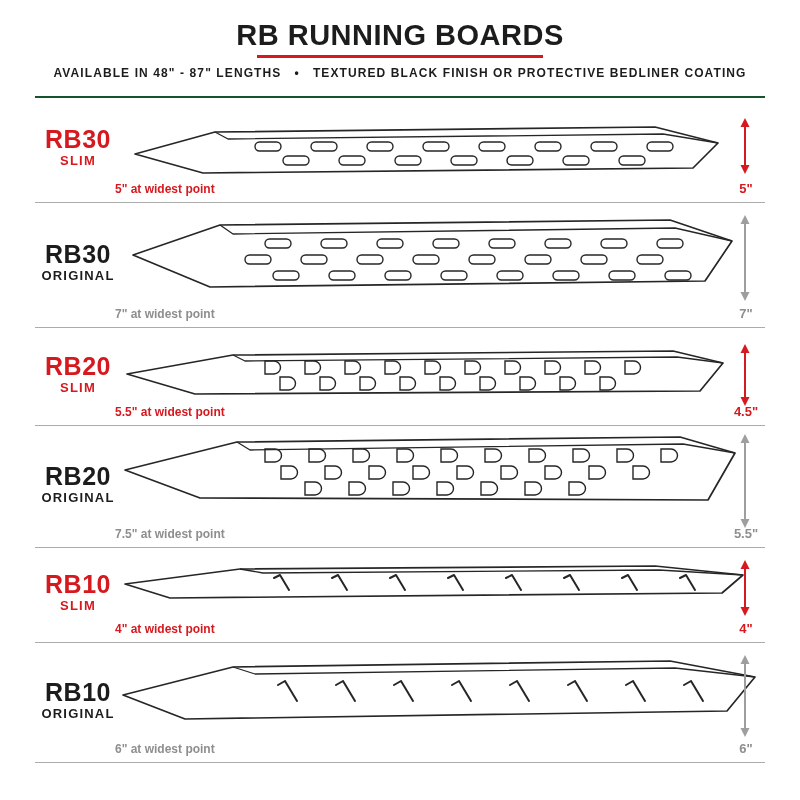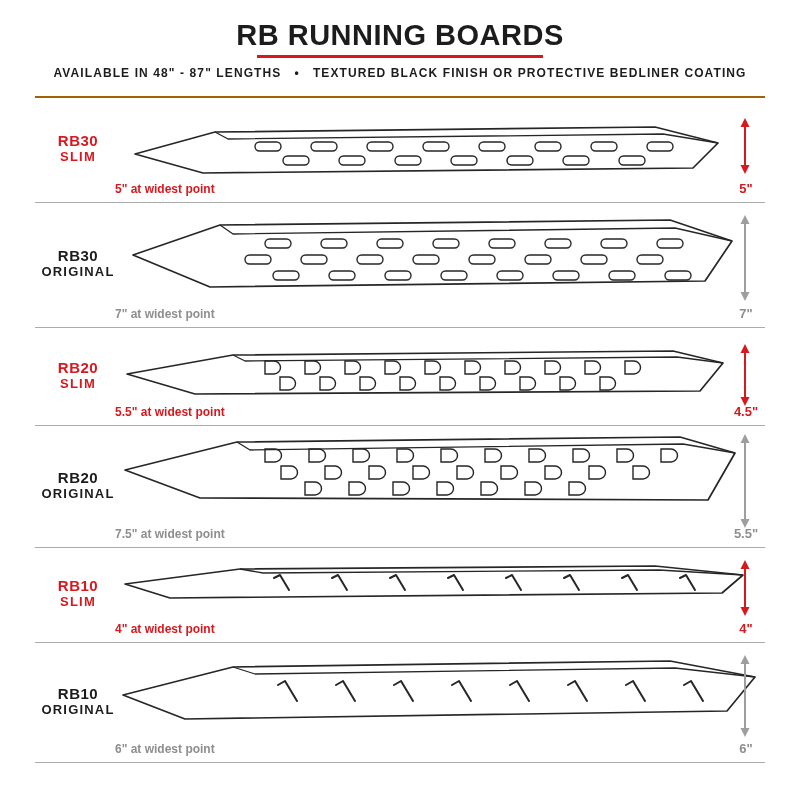--- a/index.html
+++ b/index.html
@@ -1,30 +1,30 @@
 <!DOCTYPE html>
 <html><head>
 <meta charset="utf-8">
 <style>
   html,body{margin:0;padding:0;background:#fff;}
   body{width:800px;height:800px;overflow:hidden;font-family:"Liberation Sans",sans-serif;color:#1c1c1c;}
   .page{width:800px;height:800px;position:relative;}
 
   
-  .header{margin:0 35px;height:98px;box-sizing:border-box;border-bottom:2px solid #a16207;padding-top:20px;text-align:center;}
+  .header{margin:0 35px;height:98px;box-sizing:border-box;border-bottom:2px solid #14532d;padding-top:20px;text-align:center;}
   .title{font-size:29px;font-weight:700;letter-spacing:.5px;margin:0;line-height:1.05;}
   .title-underline{width:286px;height:3px;background:#d6191f;margin:5px auto 8px auto;}
   .subtitle{font-size:12px;font-weight:700;letter-spacing:1.1px;color:#1c1c1c;}
 
   
   .row{position:relative;margin:0 35px;box-sizing:border-box;border-bottom:1px solid #ababab;}
   .r1{height:105px;} .r2{height:125px;} .r3{height:98px;} .r4{height:122px;} .r5{height:95px;} .r6{height:120px;}
 
   .model{position:absolute;left:0;width:86px;top:50%;transform:translateY(-58%);text-align:center;}
-  .model-name{font-size:15px;font-weight:700;letter-spacing:.5px;line-height:1;}
+  .model-name{font-size:25px;font-weight:700;letter-spacing:.5px;line-height:1;}
   .model-variant{font-size:13px;font-weight:700;letter-spacing:1.2px;margin-top:2px;line-height:1;}
   .slim .model-name,.slim .model-variant{color:#d6191f;}
   .orig .model-name,.orig .model-variant{color:#1c1c1c;}
 
   .width-note{position:absolute;left:80px;bottom:6px;font-size:12px;font-weight:700;}
   .slim .width-note{color:#d6191f;}
   .orig .width-note{color:#8e8e8e;}
 
   .height-label{position:absolute;left:690px;width:42px;text-align:center;bottom:6px;font-size:13px;font-weight:700;}
   .slim .height-label{color:#d6191f;}

